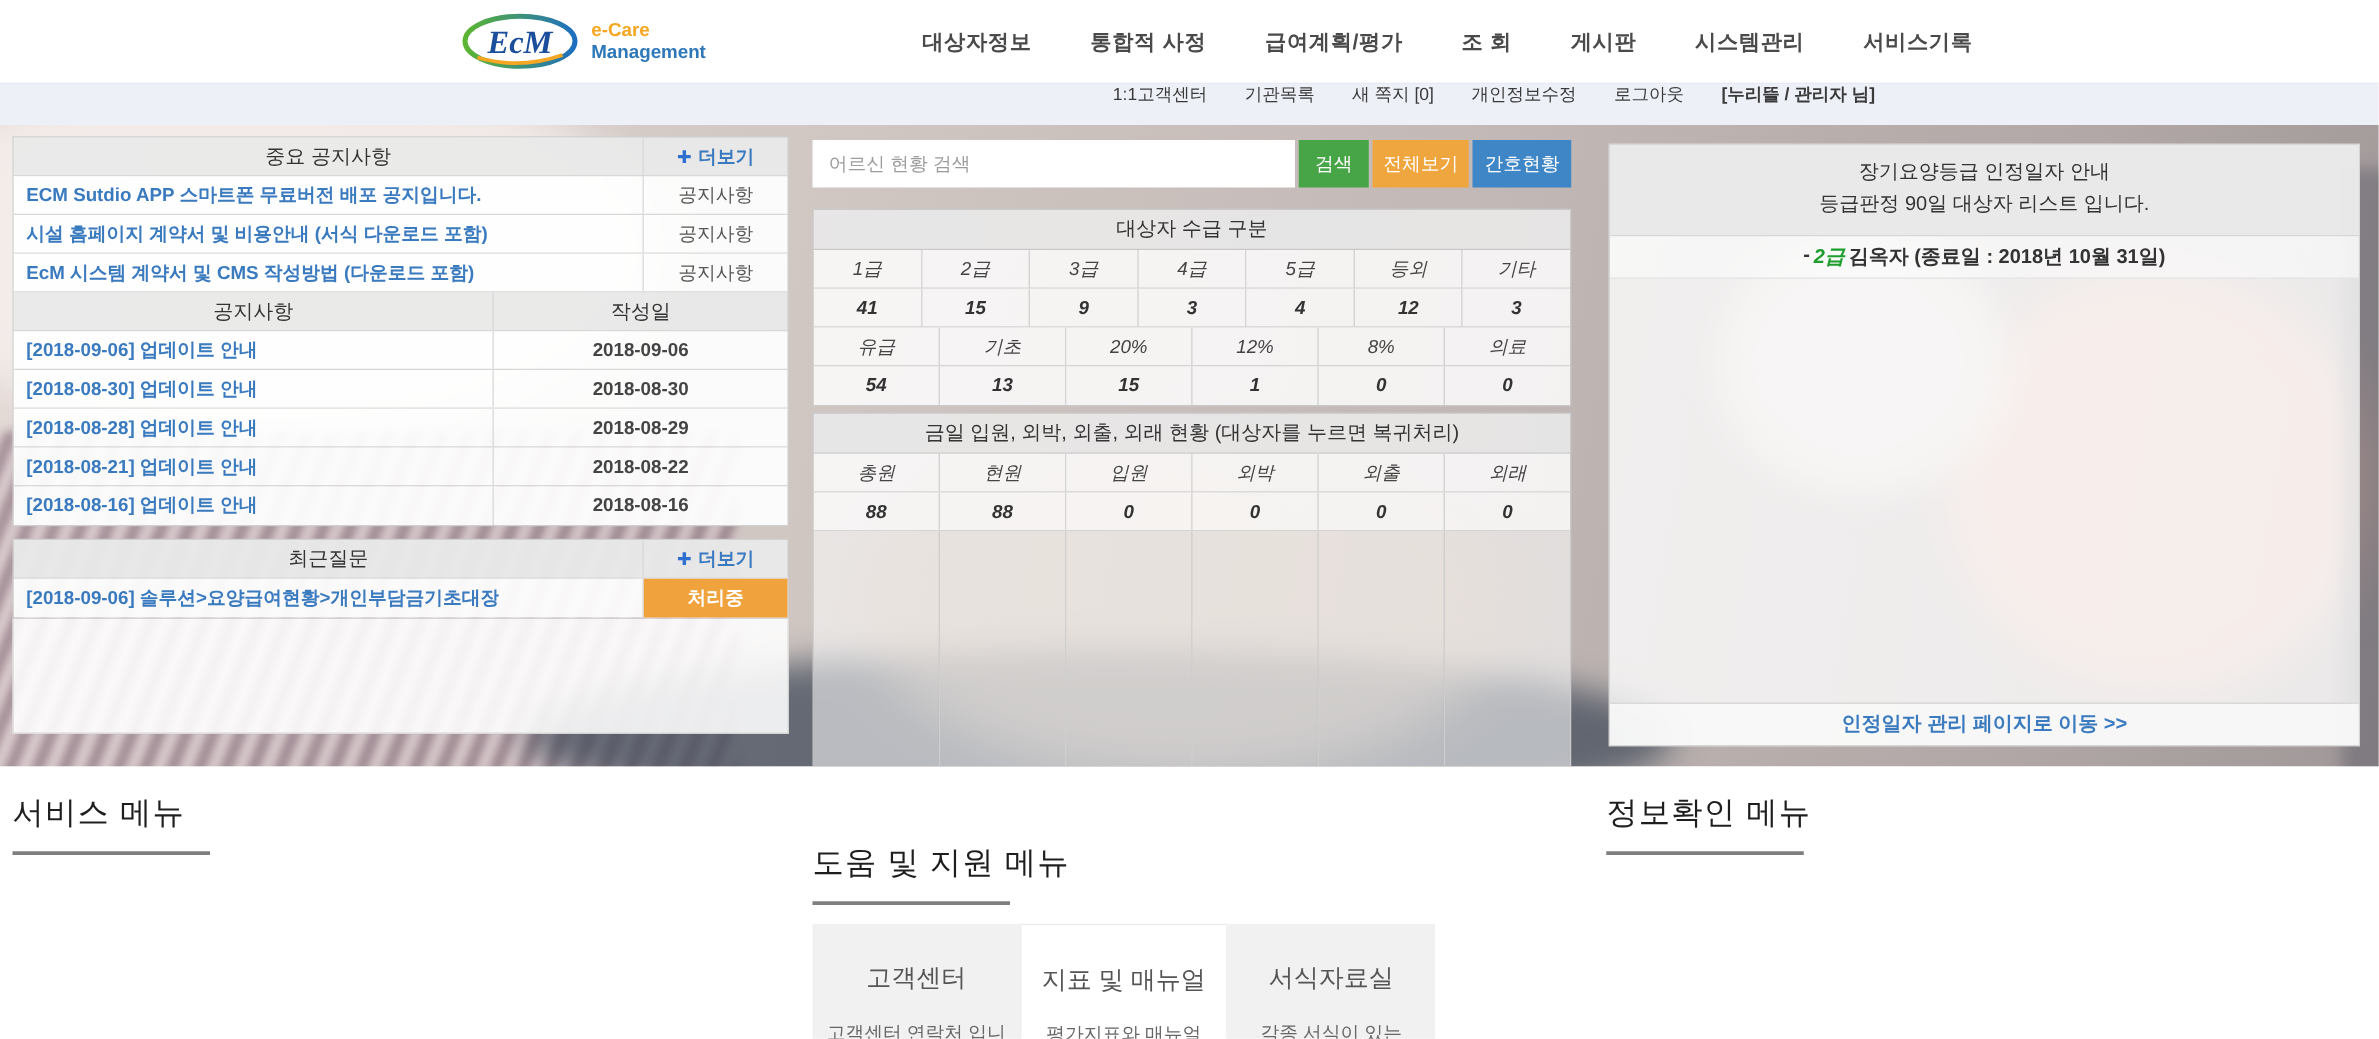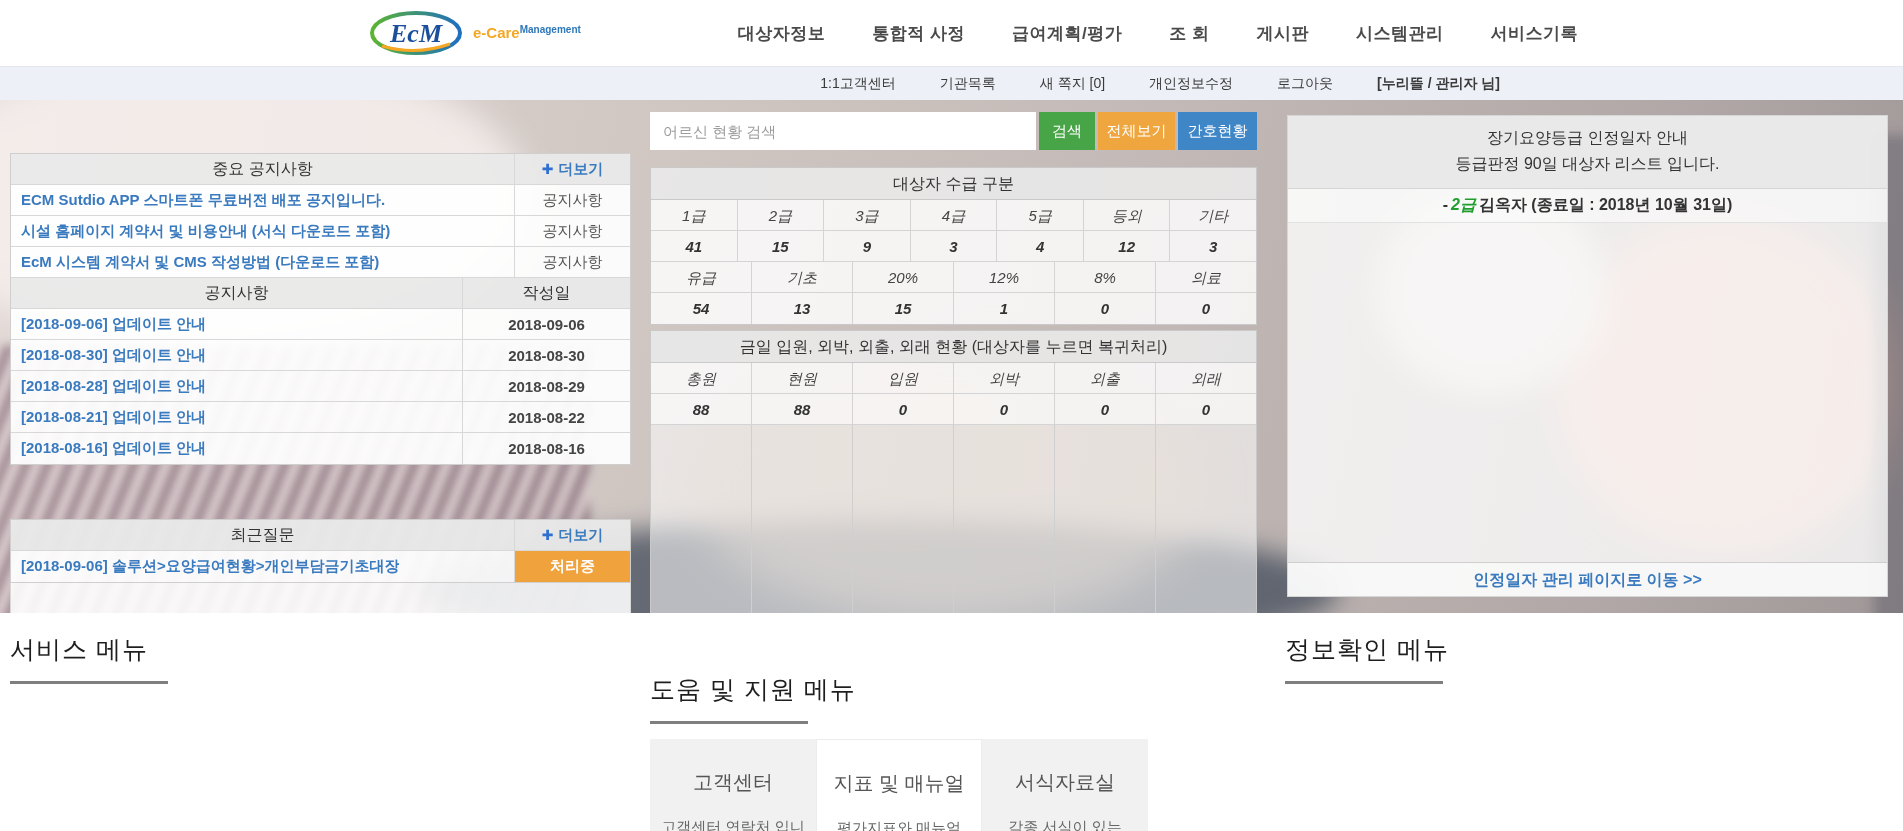--- a/index.html
+++ b/index.html
@@ -2,56 +2,56 @@
 <html><head>
 <meta charset="utf-8">
 <style>
   * { margin:0; padding:0; box-sizing:border-box; }
   html,body { width:1903px; height:831px; overflow:hidden; background:#fff;
     font-family:"Liberation Sans","DejaVu Sans",sans-serif; }
 
   
   .header { position:relative; height:66px; background:#fff; }
   .logo { position:absolute; left:368px; top:9px; display:flex; align-items:center; gap:9px; cursor:pointer; }
-  .brand-text { display:flex; flex-direction:row; line-height:1.15; }
+  .brand-text { display:flex; flex-direction:column; line-height:1.15; }
   .brand-line1 { color:#f5a623; font-weight:bold; font-size:15px; }
-  .brand-line2 { color:#2e77b8; font-weight:bold; font-size:10px; }
+  .brand-line2 { color:#2e77b8; font-weight:bold; font-size:15px; }
   .topnav { position:absolute; right:325px; top:0; height:66px; display:flex; align-items:center; gap:47px; }
   .topnav .nav-item { font-size:17px; color:#4a4a4a; letter-spacing:.5px; cursor:pointer; white-space:nowrap;font-weight:bold; }
 
   
   .utilbar { height:34px; background:#edf0f7; border-top:1px solid #e4e7ef;
-    display:flex; justify-content:flex-end; align-items:center; gap:44px; padding-right:403px; }
+    display:flex; justify-content:flex-end; gap:30px; padding-right:403px; }
   .utilbar .util-item { font-size:14px; color:#3a3a3a; cursor:pointer; white-space:nowrap; }
   .utilbar .util-item.user { font-weight:bold; }
 
   
   .main { position:relative; height:513px; overflow:hidden;
     background:linear-gradient(100deg,#e3dad6 0%,#cfc6c2 35%,#c2b9b6 60%,#b0a7a6 85%,#a09798 100%); }
   .bg-blob { position:absolute; border-radius:50%; }
   .bb1 { left:-90px; top:-50px; width:620px; height:300px; background:rgba(246,239,236,.85); filter:blur(16px); }
   .bb2 { left:-60px; top:245px; width:650px; height:290px; border-radius:0;
     background:repeating-linear-gradient(112deg, rgba(108,77,95,.58) 0 9px, rgba(216,198,205,.55) 9px 20px);
     filter:blur(4px); }
   .bb3 { left:420px; top:420px; width:920px; height:140px; background:rgba(70,80,94,.78); filter:blur(13px); }
   .bb4 { left:1555px; top:115px; width:345px; height:340px; background:rgba(226,180,166,.8); filter:blur(18px); }
   .bb5 { left:1375px; top:85px; width:230px; height:210px; background:rgba(220,215,211,.9); filter:blur(14px); }
   .bb6 { left:1874px; top:35px; width:42px; height:490px; border-radius:0; background:rgba(96,96,106,.5); filter:blur(6px); }
   .bb7 { left:690px; top:250px; width:520px; height:270px; background:rgba(206,187,171,.5); filter:blur(20px); }
 
   
   .panel-left { position:absolute; left:10px; top:9px; width:621px; }
-  .lt-table { border:1px solid #cfcfcf;margin-top:44px; }
+  .lt-table { border:1px solid #cfcfcf; }
   .lrow { display:flex; height:31px; border-bottom:1px solid #d8d8d8; background:rgba(255,255,255,.93); }
   .lrow:last-child { border-bottom:none; }
   .lrow.hdr { background:rgba(233,233,233,.96); }
   .lmain { flex:1; display:flex; align-items:center; padding-left:10px; overflow:hidden; white-space:nowrap; }
   .lmain.center { justify-content:center; padding-left:0; }
   .lside { width:116px; border-left:1px solid #d8d8d8; display:flex; align-items:center; justify-content:center; }
-  .lside.wide { width:168px; }
+  .lside.wide { width:236px; }
   .sec-title { font-size:16px; color:#333; }
   .more-btn { color:#3a7abf; font-size:15px; font-weight:bold; cursor:pointer; display:flex; align-items:center; gap:5px; }
   .plus-ico { color:#2e6fd0; font-size:14px; font-weight:bold; }
   .notice-link { color:#3a7abf; font-size:15px; font-weight:bold; cursor:pointer; overflow:hidden; text-overflow:ellipsis; }
   .notice-tag { color:#555; font-size:15px; }
   .ndate { color:#444; font-size:15px; font-weight:600; }
   .status-badge { width:100%; height:100%; background:#f0a23c; color:#fff; font-size:15px; font-weight:bold;
     display:flex; align-items:center; justify-content:center; cursor:pointer; }
   .lgap { height:10px; }
   .lfiller { height:92px; background:rgba(255,255,255,.88); border:1px solid #d8d8d8; border-top:none; }

